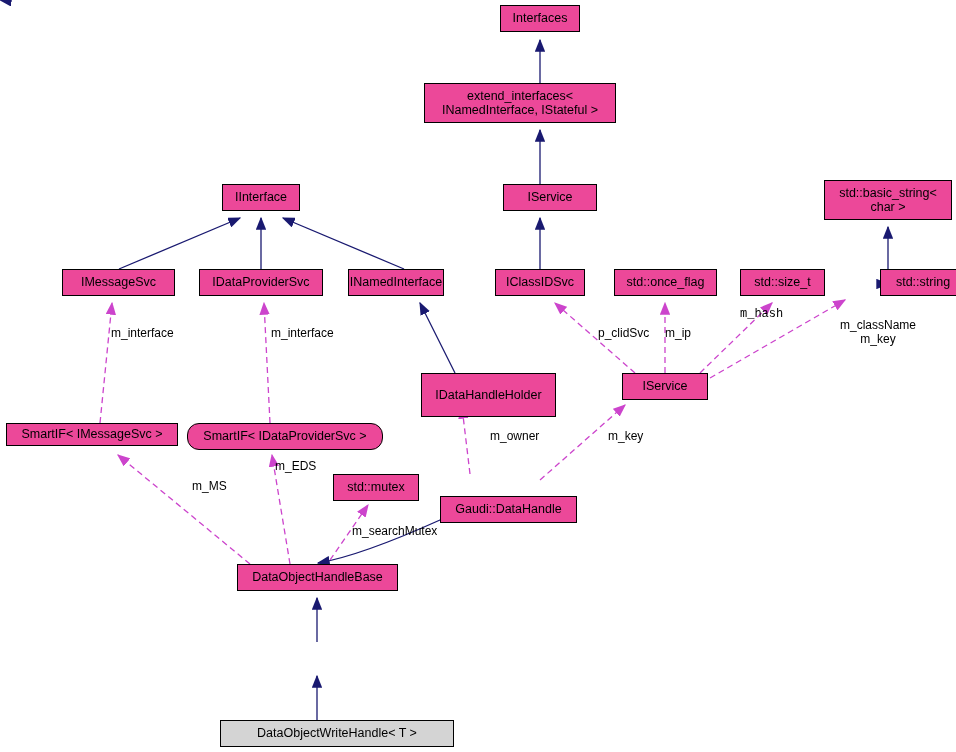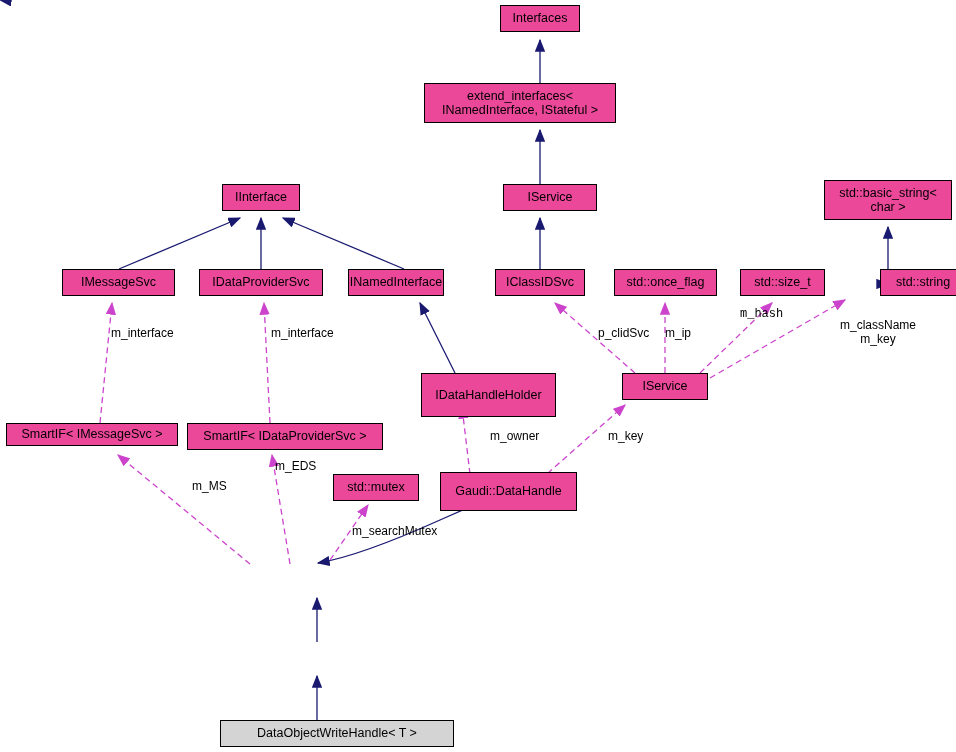--- a/index.html
+++ b/index.html
@@ -106,23 +106,24 @@
   <div class="node" style="left:62px;top:269px;width:113px;height:27px;">IMessageSvc</div>
   <div class="node" style="left:199px;top:269px;width:124px;height:27px;">IDataProviderSvc</div>
   <div class="node" style="left:348px;top:269px;width:96px;height:27px;">INamedInterface</div>
   <div class="node" style="left:495px;top:269px;width:90px;height:27px;">IClassIDSvc</div>
   <div class="node" style="left:614px;top:269px;width:103px;height:27px;">std::once_flag</div>
   <div class="node" style="left:740px;top:269px;width:85px;height:27px;">std::size_t</div>
   <div class="node" style="left:880px;top:269px;width:86px;height:27px;">std::string</div>
   <div class="node" style="left:387px;top:373px;width:135px;height:44px;margin-left:34px;">IDataHandleHolder</div>
   <div class="node" style="left:622px;top:373px;width:86px;height:27px;">IService</div>
   <div class="node" style="left:6px;top:423px;width:172px;height:23px;">SmartIF&lt; IMessageSvc &gt;</div>
-  <div class="node" style="left:187px;top:423px;width:196px;height:27px;">SmartIF&lt; IDataProviderSvc &gt;</div>
+  <div class="node" style="left:187px;top:423px;width:196px;height:27px;border-radius:12px;">SmartIF&lt; IDataProviderSvc &gt;</div>
   <div class="node" style="left:333px;top:474px;width:86px;height:27px;">std::mutex</div>
-  <div class="node" style="left:440px;top:472px;width:137px;height:39px;">Gaudi::DataHandle</div>
+  <div class="node" style="left:440px;top:496px;width:137px;height:27px;">Gaudi::DataHandle</div>
+  <div class="node" style="left:237px;top:564px;width:161px;height:27px;">DataObjectHandleBase</div>
   <div class="node highlight" style="left:220px;top:720px;width:234px;height:27px;">DataObjectWriteHandle&lt; T &gt;</div>
 
   <div class="edge-label" style="left:111px;top:327px;">m_interface</div>
   <div class="edge-label" style="left:271px;top:327px;">m_interface</div>
   <div class="edge-label" style="left:598px;top:327px;">p_clidSvc</div>
   <div class="edge-label" style="left:665px;top:327px;">m_ip</div>
   <div class="edge-label" style="left:740px;top:308px;font-family:Liberation Mono, monospace;">m_hash</div>
   <div class="edge-label" style="left:840px;top:319px;">m_className
 m_key</div>
   <div class="edge-label" style="left:490px;top:430px;">m_owner</div>

